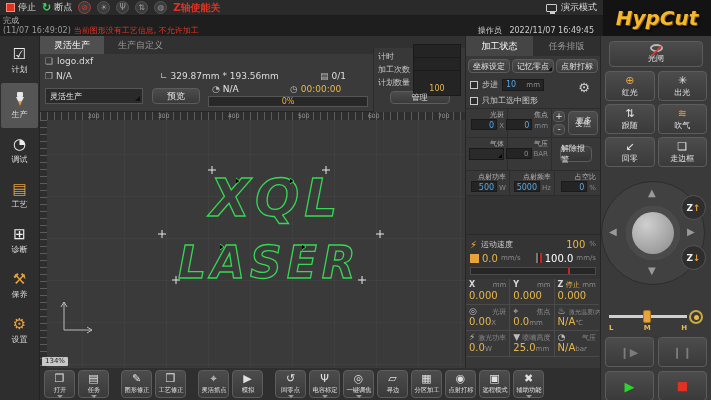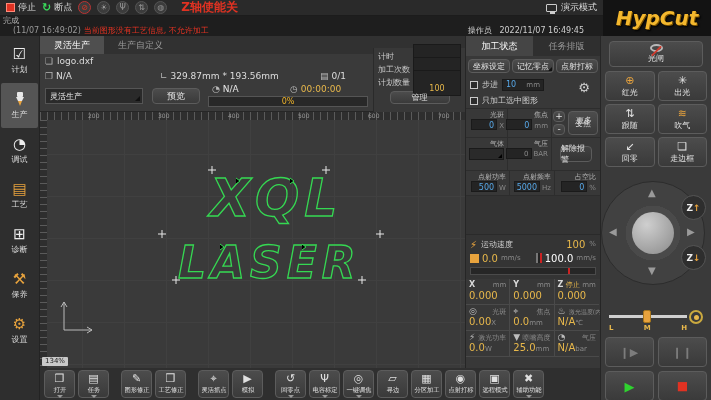--- a/index.html
+++ b/index.html
@@ -6,26 +6,26 @@
   html,body{background:#222}
   .app{position:relative;width:711px;height:400px;background:#c4b5fd;overflow:hidden;color:#ccc;font-size:9px}
   .abs{position:absolute}
   
   .topbar{left:0;top:0;width:603px;height:16px;background:#2a2a2a;display:flex;align-items:center;gap:6px;padding:0 6px;border-bottom:1px solid #1c1c1c}
   .tb-btn{display:flex;align-items:center;gap:3px;color:#ddd;font-size:9px;cursor:default}
   .stopsq{width:9px;height:9px;background:#e03222;border:1px solid #ff8a7a;display:inline-block}
   .g-ico{color:#3adf5c;font-size:11px;font-weight:bold}
   .ind{width:13px;height:13px;border-radius:50%;background:#3c3c3c;border:1px solid #555;display:flex;align-items:center;justify-content:center;font-size:8px;color:#9a9a9a}
   .ind.red{color:#e03222;border-color:#b33}
-  .ztext{color:#e03222;font-weight:bold;font-size:12px;margin-left:8px}
+  .ztext{color:#e03222;font-weight:bold;font-size:10px;margin-left:0}
   .demo{margin-left:auto;display:flex;align-items:center;gap:4px;color:#ddd}
   .mon{width:11px;height:8px;border:1px solid #ccc;border-radius:1px;position:relative;display:inline-block}
   .mon:after{content:"";position:absolute;left:3px;bottom:-3px;width:5px;height:2px;background:#ccc}
   .sline1{left:0;top:16px;width:603px;height:10px;background:#1e1e1e;color:#b5b5b5;font-size:8px;padding:0 3px;line-height:10px}
-  .sline2{left:0;top:26px;width:603px;height:10px;background:#1e1e1e;font-size:8px;line-height:10px;padding:0 13px;display:flex}
+  .sline2{left:0;top:26px;width:603px;height:10px;background:#1e1e1e;font-size:8px;line-height:10px;padding:0 3px;display:flex}
   .sl-time{color:#9a9a9a}
   .sl-alert{color:#e03222;margin-left:3px}
   .sl-right{margin-left:auto;color:#cfcfcf;padding-right:6px}
   .logoblk{left:603px;top:0;width:108px;height:36px;background:#131313;display:flex;align-items:center;justify-content:center}
   .logo{font-size:20px;font-weight:bold;font-style:italic;color:#f4b82e;text-shadow:1px 1px 0 #7a5200,2px 2px 2px #000;letter-spacing:0}
   
   .sidebar{left:0;top:36px;width:40px;height:364px;background:#2e2e2e;border-right:1px solid #232323;display:flex;flex-direction:column;padding-top:2px}
   .sb-item{height:45px;display:flex;flex-direction:column;align-items:center;justify-content:center;gap:2px;color:#e6e6e6}
   .sb-item .ico{font-size:15px;color:#eee;line-height:16px;height:16px}
   .sb-item .lab{font-size:8px;color:#ddd}

